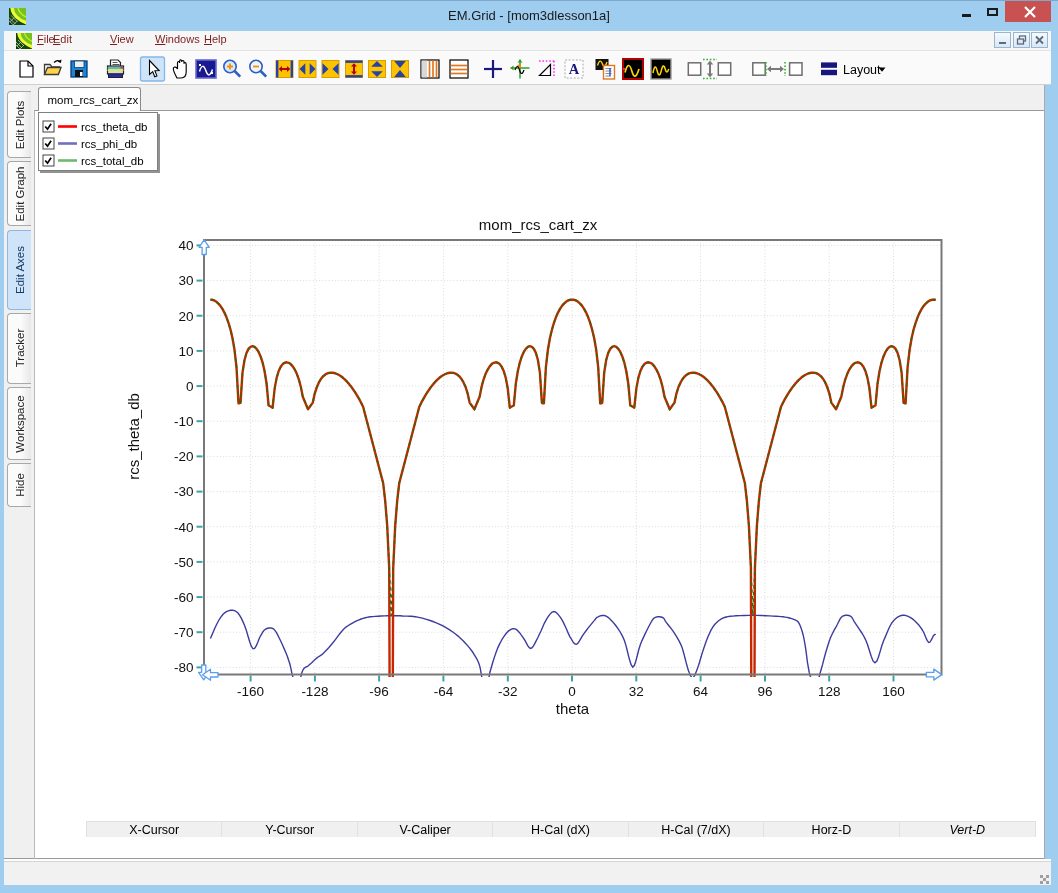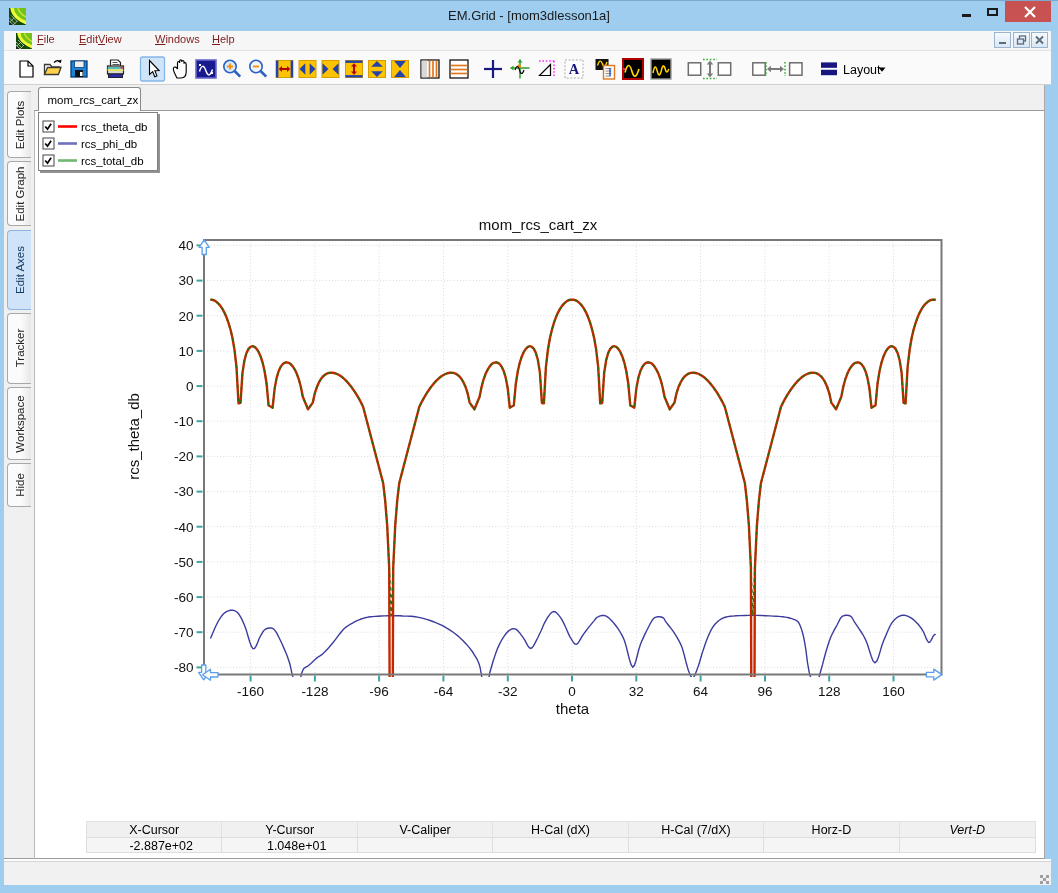--- a/index.html
+++ b/index.html
@@ -54,24 +54,24 @@
 <div id="tmin"></div>
       <div id="tmax"></div>
 <div id="tclose">
         <svg width="14" height="14">
           <path d="M2,2 L12,12 M12,2 L2,12" stroke="#fff" stroke-width="2.2"></path>
         </svg>
       </div>
 </div>
 <div id="menubar">
 <span class="mi" style="left:33px"><u>F</u>ile</span>
-<span class="mi" style="left:75px"><u>E</u>dit</span>
-<span class="mi" style="left:94px"><u>V</u>iew</span>
+<span class="mi" style="left:49px"><u>E</u>dit</span>
+<span class="mi" style="left:106px"><u>V</u>iew</span>
 <span class="mi" style="left:151px"><u>W</u>indows</span>
-<span class="mi" style="left:208px"><u>H</u>elp</span>
+<span class="mi" style="left:200px"><u>H</u>elp</span>
 </div>
 <svg width="16" height="16" viewBox="0 0 16 16" style="position:absolute;left:16px;top:33px">
 <rect width="16" height="16" fill="#76c21c"></rect>
 <path d="M16,14.5 Q9.5,12.5 5.8,8.2 Q2.2,4 2.2,0 L0,0 L0,16 L16,16 Z" fill="#14470a"></path>
 <path d="M1.2,0 Q1.8,5.5 6.5,9.8 Q11.5,14 16,15.5 L16,12 Q11.5,10.8 7.8,7 Q4.6,3.6 4.6,0 Z" fill="#eefc38"></path>
 <path d="M8.5,0 Q9.5,5 16,8.5" stroke="#cdea2e" stroke-width="1.2" fill="none"></path>
 <g stroke="#e8efe0" stroke-width="0.7" opacity="0.85">
 <line x1="0" y1="9" x2="6" y2="15"></line>
         <line x1="0" y1="12" x2="4" y2="16"></line>
         <line x1="2" y1="7" x2="8" y2="13"></line>
@@ -416,29 +416,20 @@
 <div id="btable">
       <div class="hrow">
         <div class="hc">X-Cursor</div>
         <div class="hc">Y-Cursor</div>
         <div class="hc">V-Caliper</div>
         <div class="hc">H-Cal (dX)</div>
         <div class="hc">H-Cal (7/dX)</div>
         <div class="hc">Horz-D</div>
         <div class="hc">Vert-D</div>
       </div>
-      <div class="vrow">
-        <div class="vc">-2.887e+02</div>
-        <div class="vc">1.048e+01</div>
-        <div class="vc"></div>
-        <div class="vc"></div>
-        <div class="vc"></div>
-        <div class="vc"></div>
-        <div class="vc"></div>
-      </div>
     </div>
 <div style="position:absolute;left:4px;top:859px;width:1047px;height:2px;background:#fdfdfd"></div>
 <div id="statusbar">
 <div class="grip" style="left:1036px;top:13px"></div>
       <div class="grip" style="left:1042px;top:13px"></div>
 <div class="grip" style="left:1036px;top:19px"></div>
       <div class="grip" style="left:1042px;top:19px"></div>
 <div class="grip" style="left:1039px;top:16px"></div>
 </div>
 </div>

